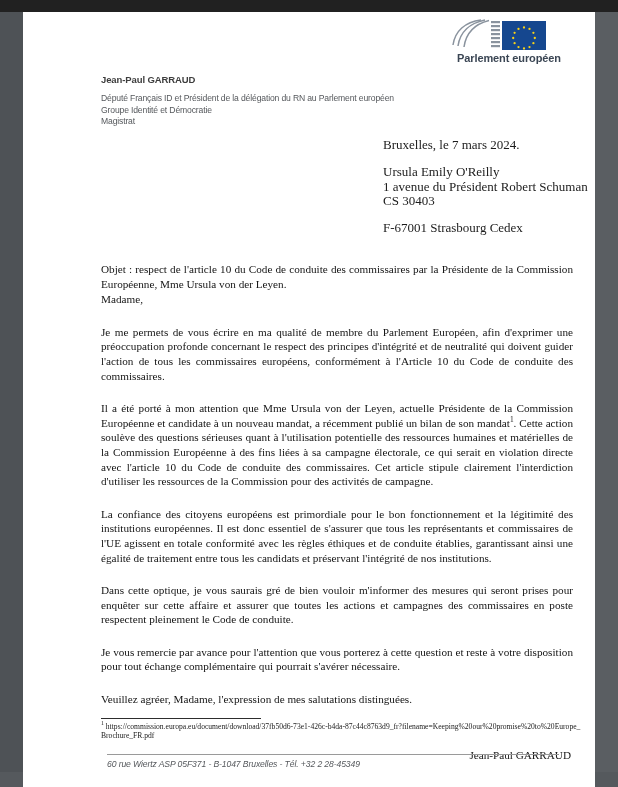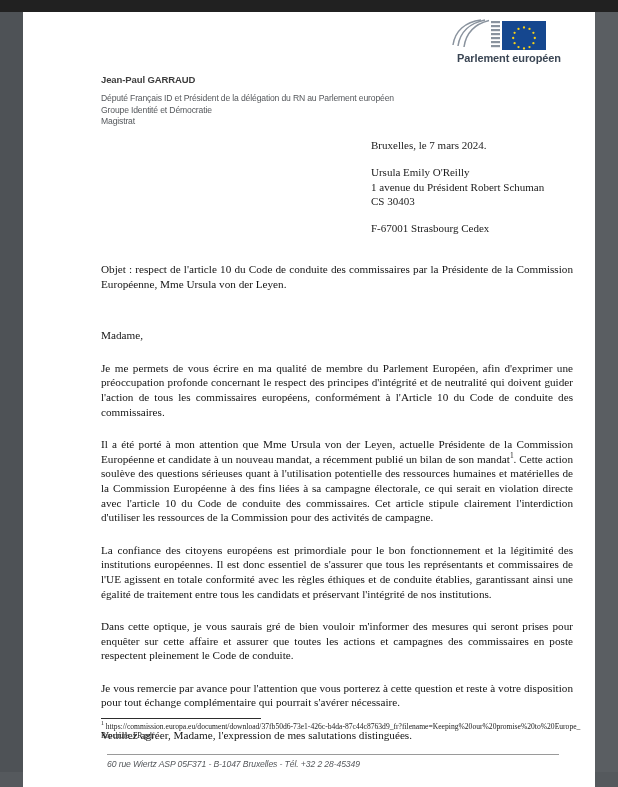--- a/index.html
+++ b/index.html
@@ -116,24 +116,24 @@
     font-family: "Liberation Sans", sans-serif;
     font-size: 8.6px;
     color: #55585c;
     line-height: 11.5px;
     letter-spacing: -0.15px;
   }
 
   
   .recipient {
     position: absolute;
-    left: 348px;
+    left: 360px;
     top: 126px;
     width: 230px;
-    font-size: 11px;
+    font-size: 13px;
     color: #1b1b1b;
     line-height: 14.4px;
   }
   .recipient .gap {
     height: 13px;
   }
   .recipient .gap2 {
     height: 12px;
   }
 
@@ -144,21 +144,21 @@
     top: 250px;
     width: 472px;
     font-size: 11.2px;
     color: #141414;
   }
   .subject {
     text-align: justify;
     line-height: 14.6px;
   }
   .salut {
-    margin-top: 37px;
+    margin-top: 1px;
     line-height: 14.6px;
   }
   p.para {
     margin: 0;
     margin-top: 18px;
     text-align: justify;
     line-height: 14.6px;
     text-justify: inter-word;
   }
   sup.fn {

